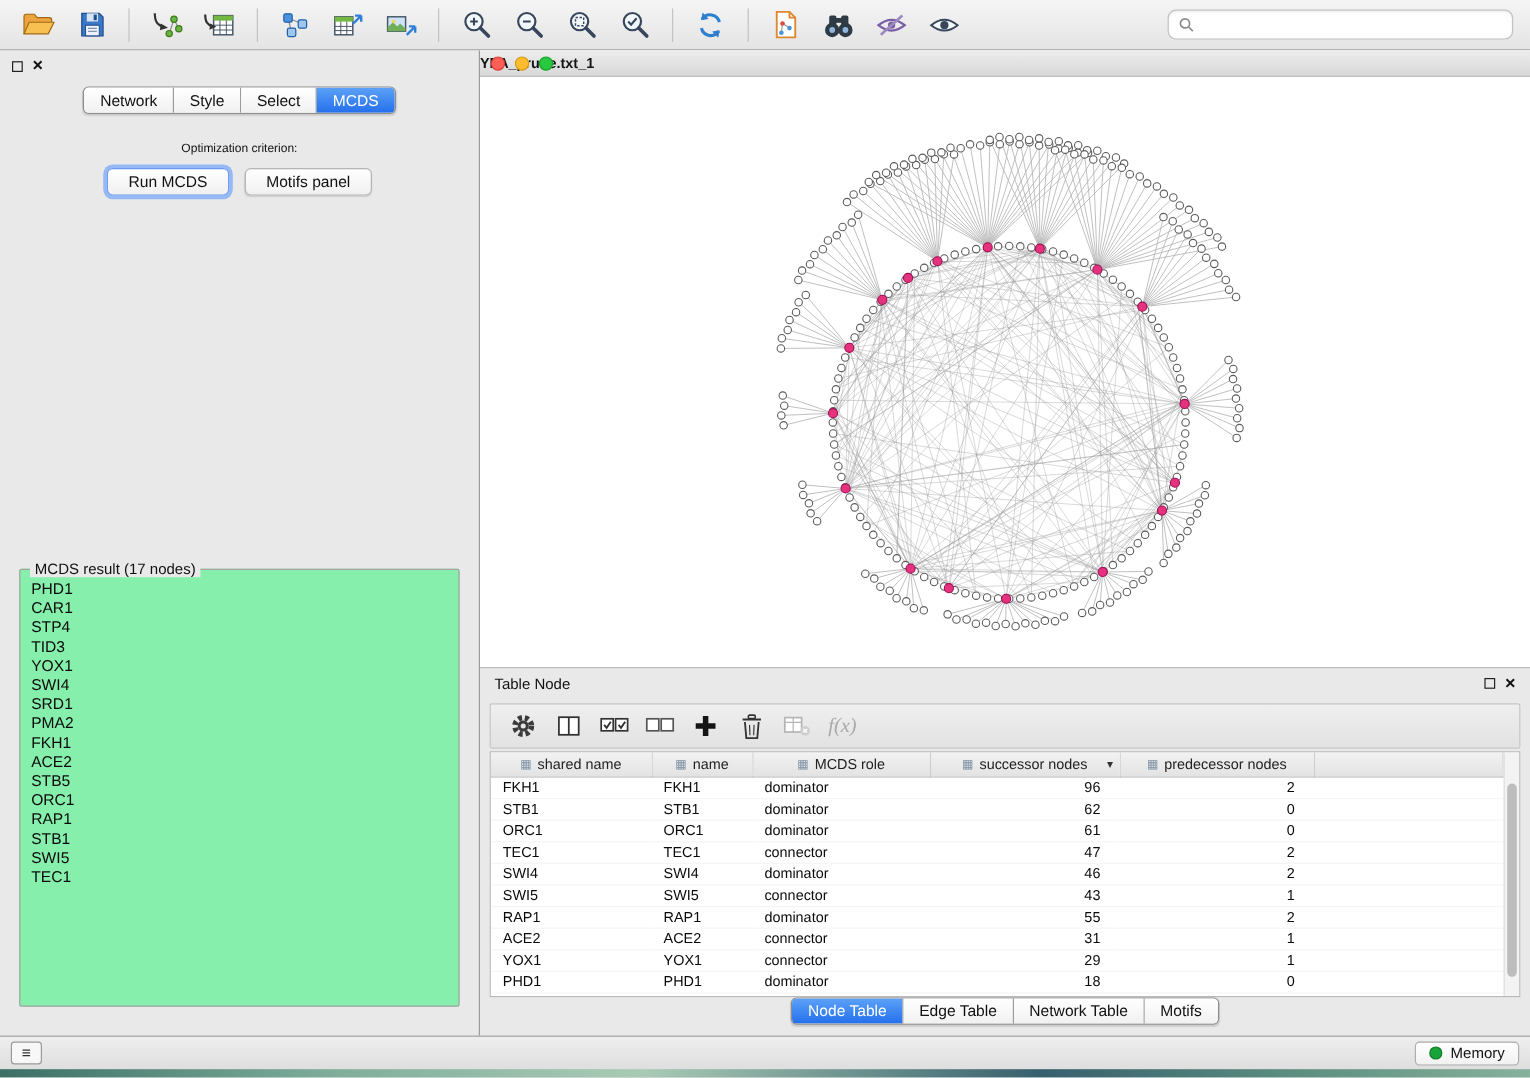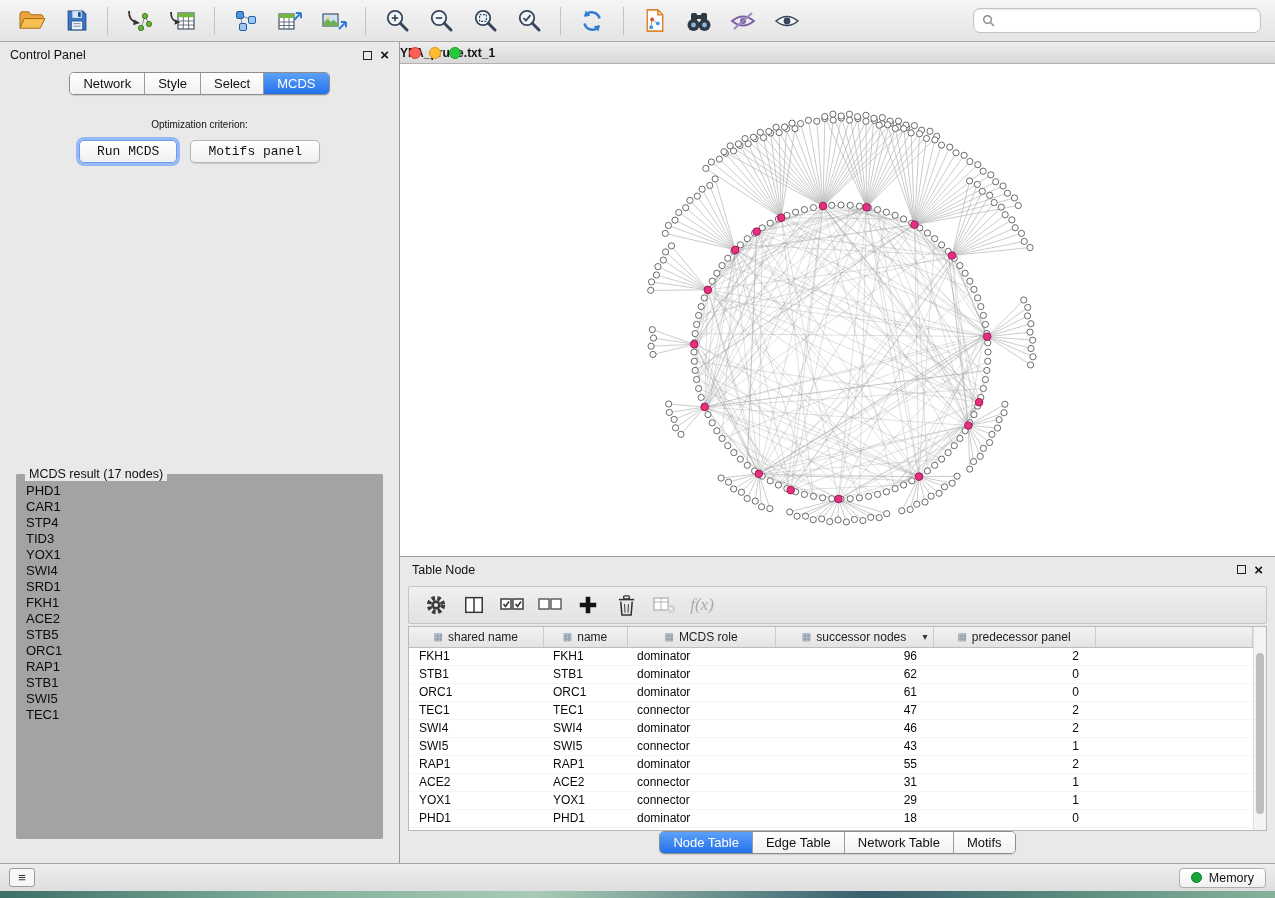--- a/index.html
+++ b/index.html
@@ -26,23 +26,23 @@
   .cp-tabs{display:flex;justify-content:center;padding:4px 0 8px;flex:0 0 auto}
   .seg{display:flex;border:1px solid #8d8d8d;border-radius:5px;overflow:hidden;background:#fdfdfd;box-shadow:0 1px 1px rgba(0,0,0,.12)}
   .seg-tab{padding:3px 13px;font-size:13px;color:#111;border-right:1px solid #9c9c9c;background:linear-gradient(#ffffff,#f1f1f1);cursor:pointer;white-space:nowrap}
   .seg-tab:last-child{border-right:none}
   .seg-tab.active{background:linear-gradient(#5ca1f8,#2470ec);color:#fff}
   .cp-body{flex:1;display:flex;flex-direction:column;padding:0 14px;min-height:0}
   .opt-label{text-align:center;font-size:10px;margin:16px 0 10px;color:#111}
   .dropdown{height:23px;background:#fff;border:1px solid #b1b1b1;border-radius:5px;display:flex;align-items:center;font-size:12.5px;position:relative;margin:0 30px 16px;padding:0 26px 0 9px;cursor:pointer;box-shadow:0 1px 1px rgba(0,0,0,.1)}
   .dd-btn{position:absolute;right:0;top:0;bottom:0;width:21px;background:linear-gradient(#72aef9,#2b77f0);border-radius:0 4px 4px 0;display:flex;flex-direction:column;align-items:center;justify-content:center;color:#fff;font-size:6.5px;line-height:6.5px;border-left:1px solid #9cb8df}
   .btn-row{display:flex;justify-content:center;gap:13px;margin-bottom:8px}
-  .mac-btn{background:linear-gradient(#ffffff,#f0f0f0);border:1px solid #b5b5b5;border-radius:5px;font-size:13px;padding:3px 17px;font-family:Liberation Mono, monospace;color:#111;cursor:pointer;box-shadow:0 1px 1px rgba(0,0,0,.12)}
+  .mac-btn{background:linear-gradient(#ffffff,#f0f0f0);border:1px solid #b5b5b5;border-radius:5px;font-size:13px;padding:3px 17px;font-family:Liberation Sans, sans-serif;color:#111;cursor:pointer;box-shadow:0 1px 1px rgba(0,0,0,.12)}
   .mac-btn.focused{box-shadow:0 0 0 3px rgba(82,145,255,.55);border-color:#6d9cf2}
-  fieldset.mcds{border:1px solid #a3a3a3;margin:auto 2px 24px;padding:0;height:372px;background:#a3a3a3;border-radius:2px}
+  fieldset.mcds{border:1px solid #a3a3a3;margin:auto 2px 24px;padding:0;height:372px;background:#86efac;border-radius:2px}
   fieldset.mcds legend{font-size:12.5px;margin-left:8px;padding:0 4px;background:#e9e9e9;color:#111}
   .mcds-list{height:100%;overflow:hidden;padding:2px 0}
   .mcds-item{font-size:13px;line-height:16px;padding-left:9px;color:#0a0a0a;cursor:default}
 
   
   .right-col{flex:1;display:flex;flex-direction:column;min-width:0}
   .network-window{height:515px;flex:0 0 515px;display:flex;flex-direction:column;background:#fff;border-bottom:1px solid #9b9b9b}
   .net-titlebar{height:22px;flex:0 0 22px;background:linear-gradient(#ededed,#d8d8d8);border-bottom:1px solid #b2b2b2;display:flex;align-items:center;padding:0 9px;position:relative}
   .traffic{display:flex;gap:8px;z-index:2}
   .light{width:12px;height:12px;border-radius:50%;cursor:pointer}
@@ -236,21 +236,20 @@
           <line x1="8.5" y1="8.5" x2="12" y2="12" stroke="#8a8a8a" stroke-width="1.4"></line>
         </svg>
       <input placeholder="" style="">
     </div>
   </div>
 
   <div class="main">
 
     <div class="control-panel">
       <div class="cp-header">
-        <span class="ph-title">Control Panel</span>
         <span class="float-sq"></span>
         <span class="close-x">×</span>
       </div>
       <div class="cp-tabs">
         <div class="seg">
           <div class="seg-tab">Network</div>
           <div class="seg-tab">Style</div>
           <div class="seg-tab">Select</div>
           <div class="seg-tab active">MCDS</div>
         </div>
@@ -264,20 +263,21 @@
         <fieldset class="mcds">
           <legend>MCDS result (17 nodes)</legend>
           <div class="mcds-list">
               <div class="mcds-item">PHD1</div>
               <div class="mcds-item">CAR1</div>
               <div class="mcds-item">STP4</div>
               <div class="mcds-item">TID3</div>
               <div class="mcds-item">YOX1</div>
               <div class="mcds-item">SWI4</div>
               <div class="mcds-item">SRD1</div>
+              <div class="mcds-item">PMA2</div>
               <div class="mcds-item">FKH1</div>
               <div class="mcds-item">ACE2</div>
               <div class="mcds-item">STB5</div>
               <div class="mcds-item">ORC1</div>
               <div class="mcds-item">RAP1</div>
               <div class="mcds-item">STB1</div>
               <div class="mcds-item">SWI5</div>
               <div class="mcds-item">TEC1</div>
             </div>
         </fieldset>
@@ -1075,21 +1075,21 @@
                   <th>
                     <span class="th-inner">
                       <span class="col-ic">▦</span>
                       <span>successor nodes</span>
                     </span>
                     <span class="sort-ar">▾</span>
                   </th>
                   <th>
                     <span class="th-inner">
                       <span class="col-ic">▦</span>
-                      <span>predecessor panel</span>
+                      <span>predecessor nodes</span>
                     </span>
                   </th>
                   <th></th>
                 </tr>
               </thead>
             <tbody>
                 <tr>
                   <td>FKH1</td>
                   <td>FKH1</td>
                   <td>dominator</td>

